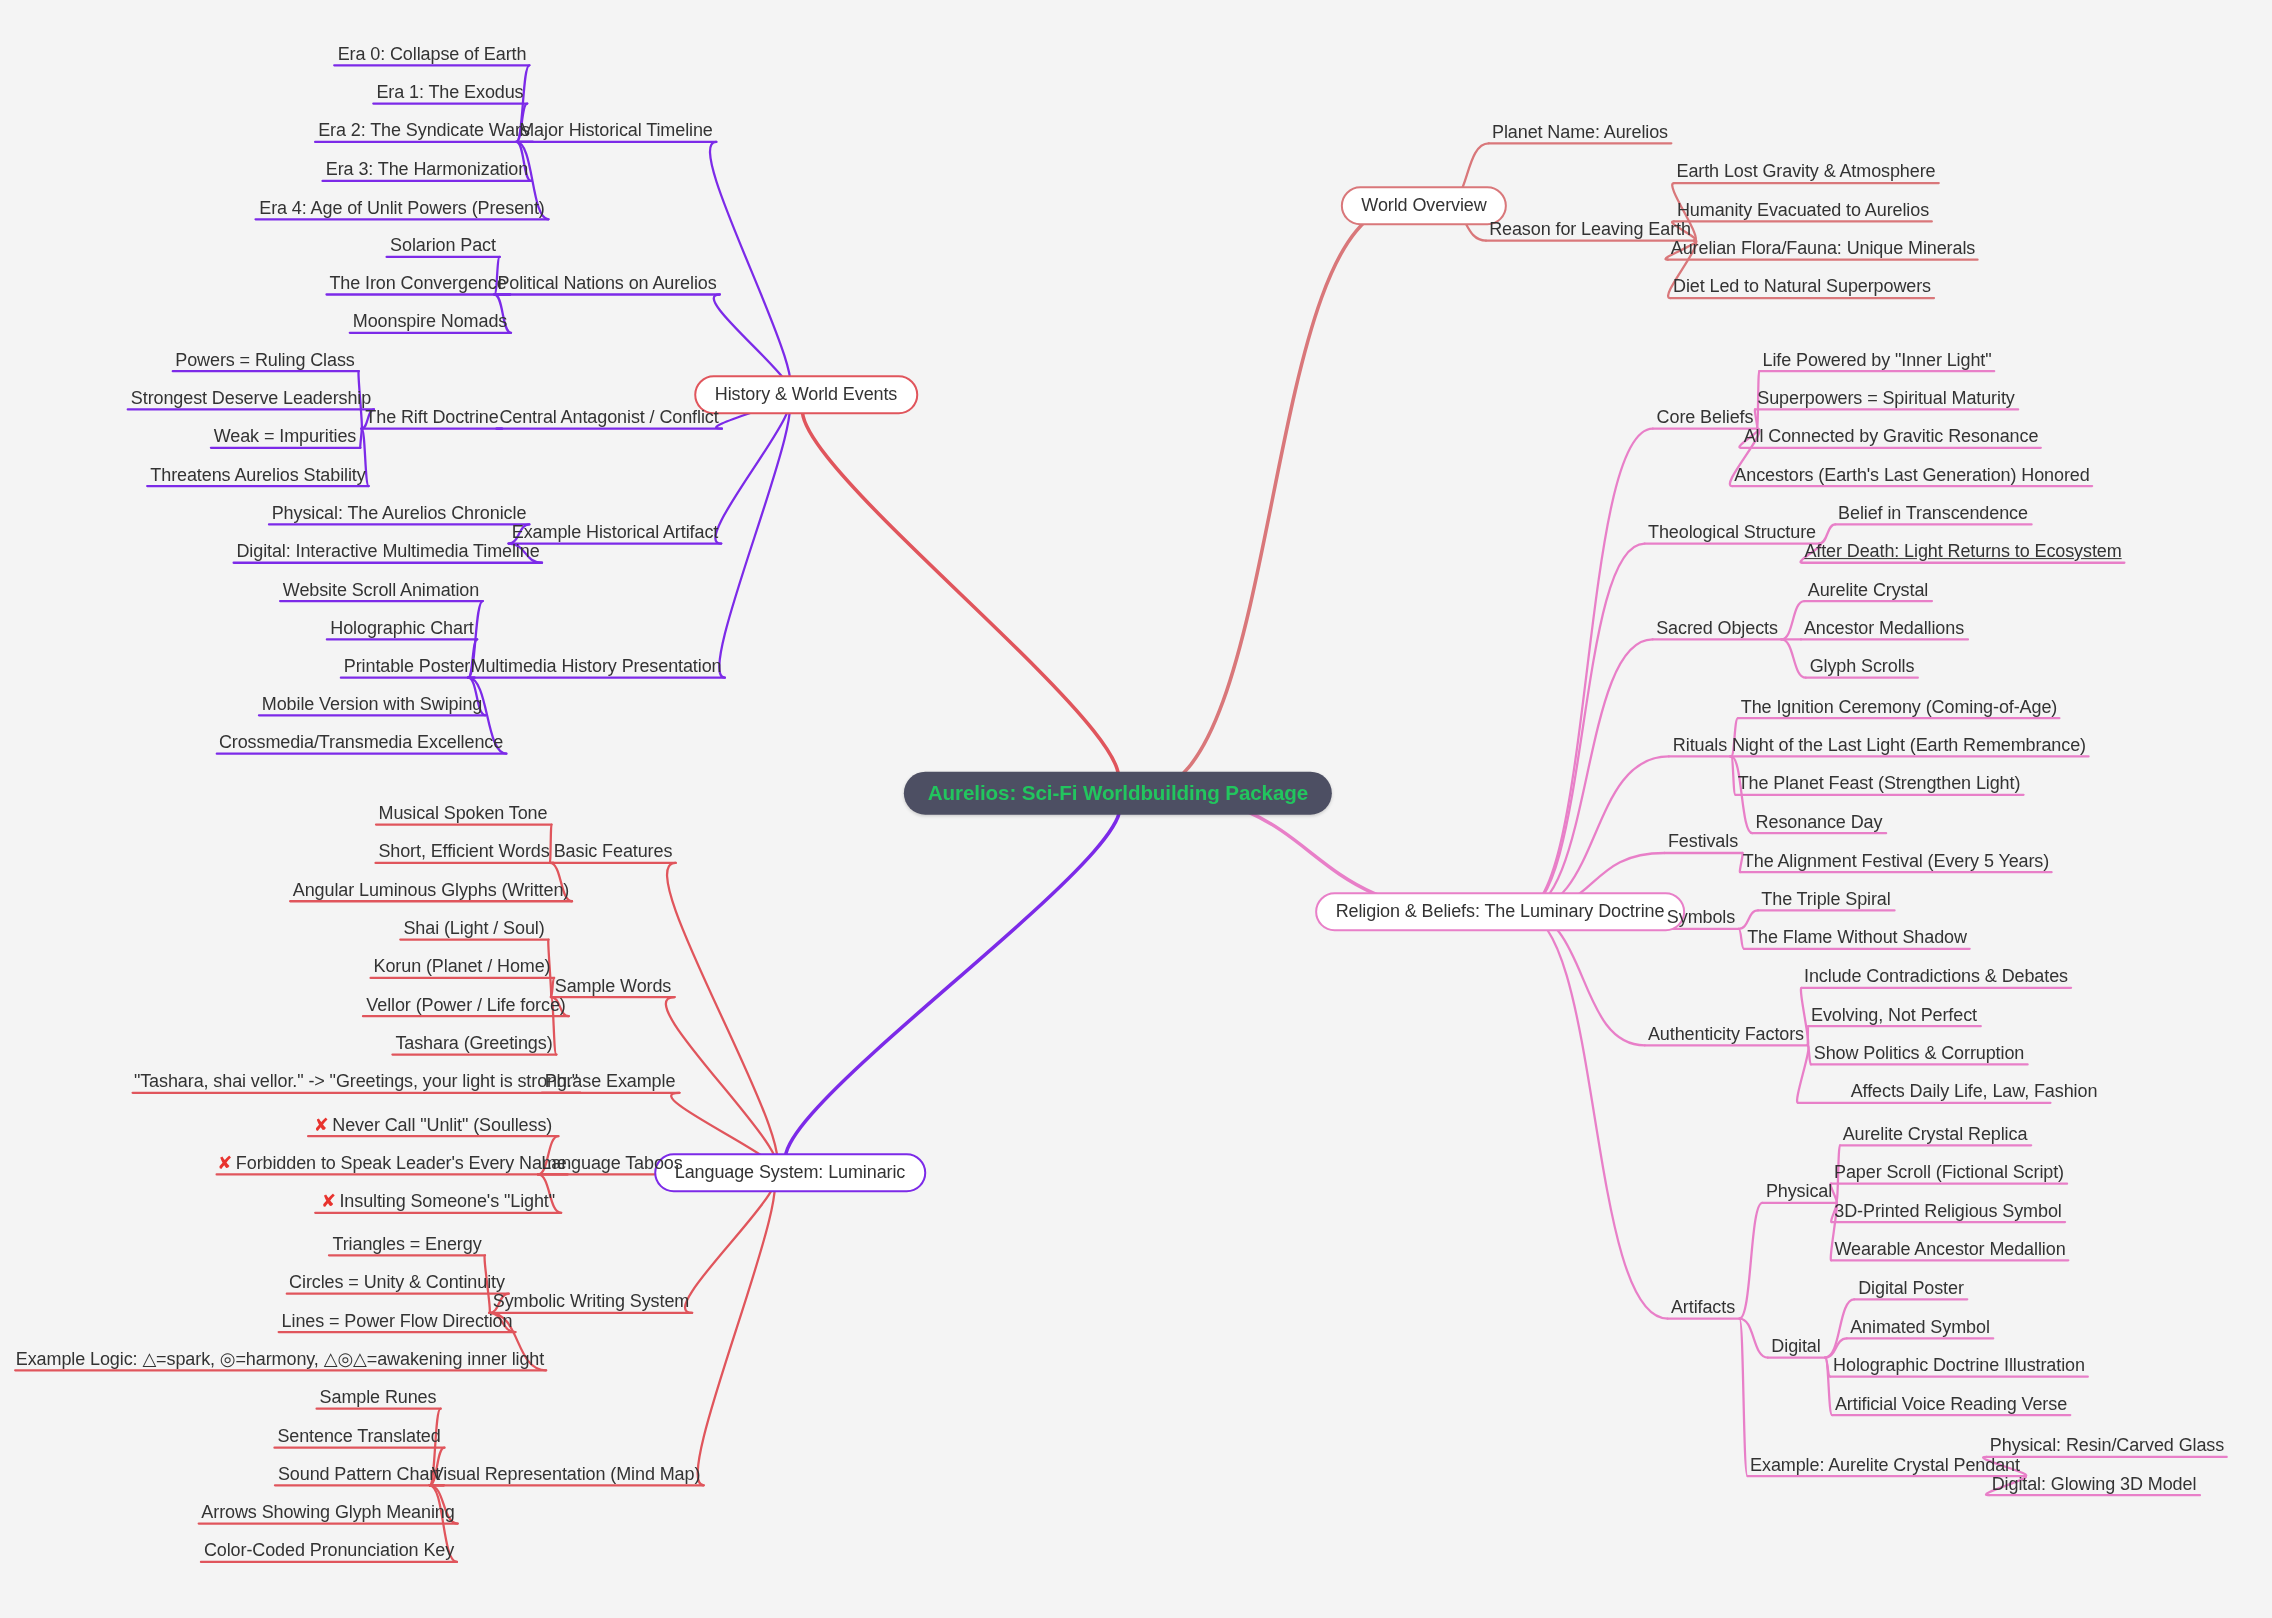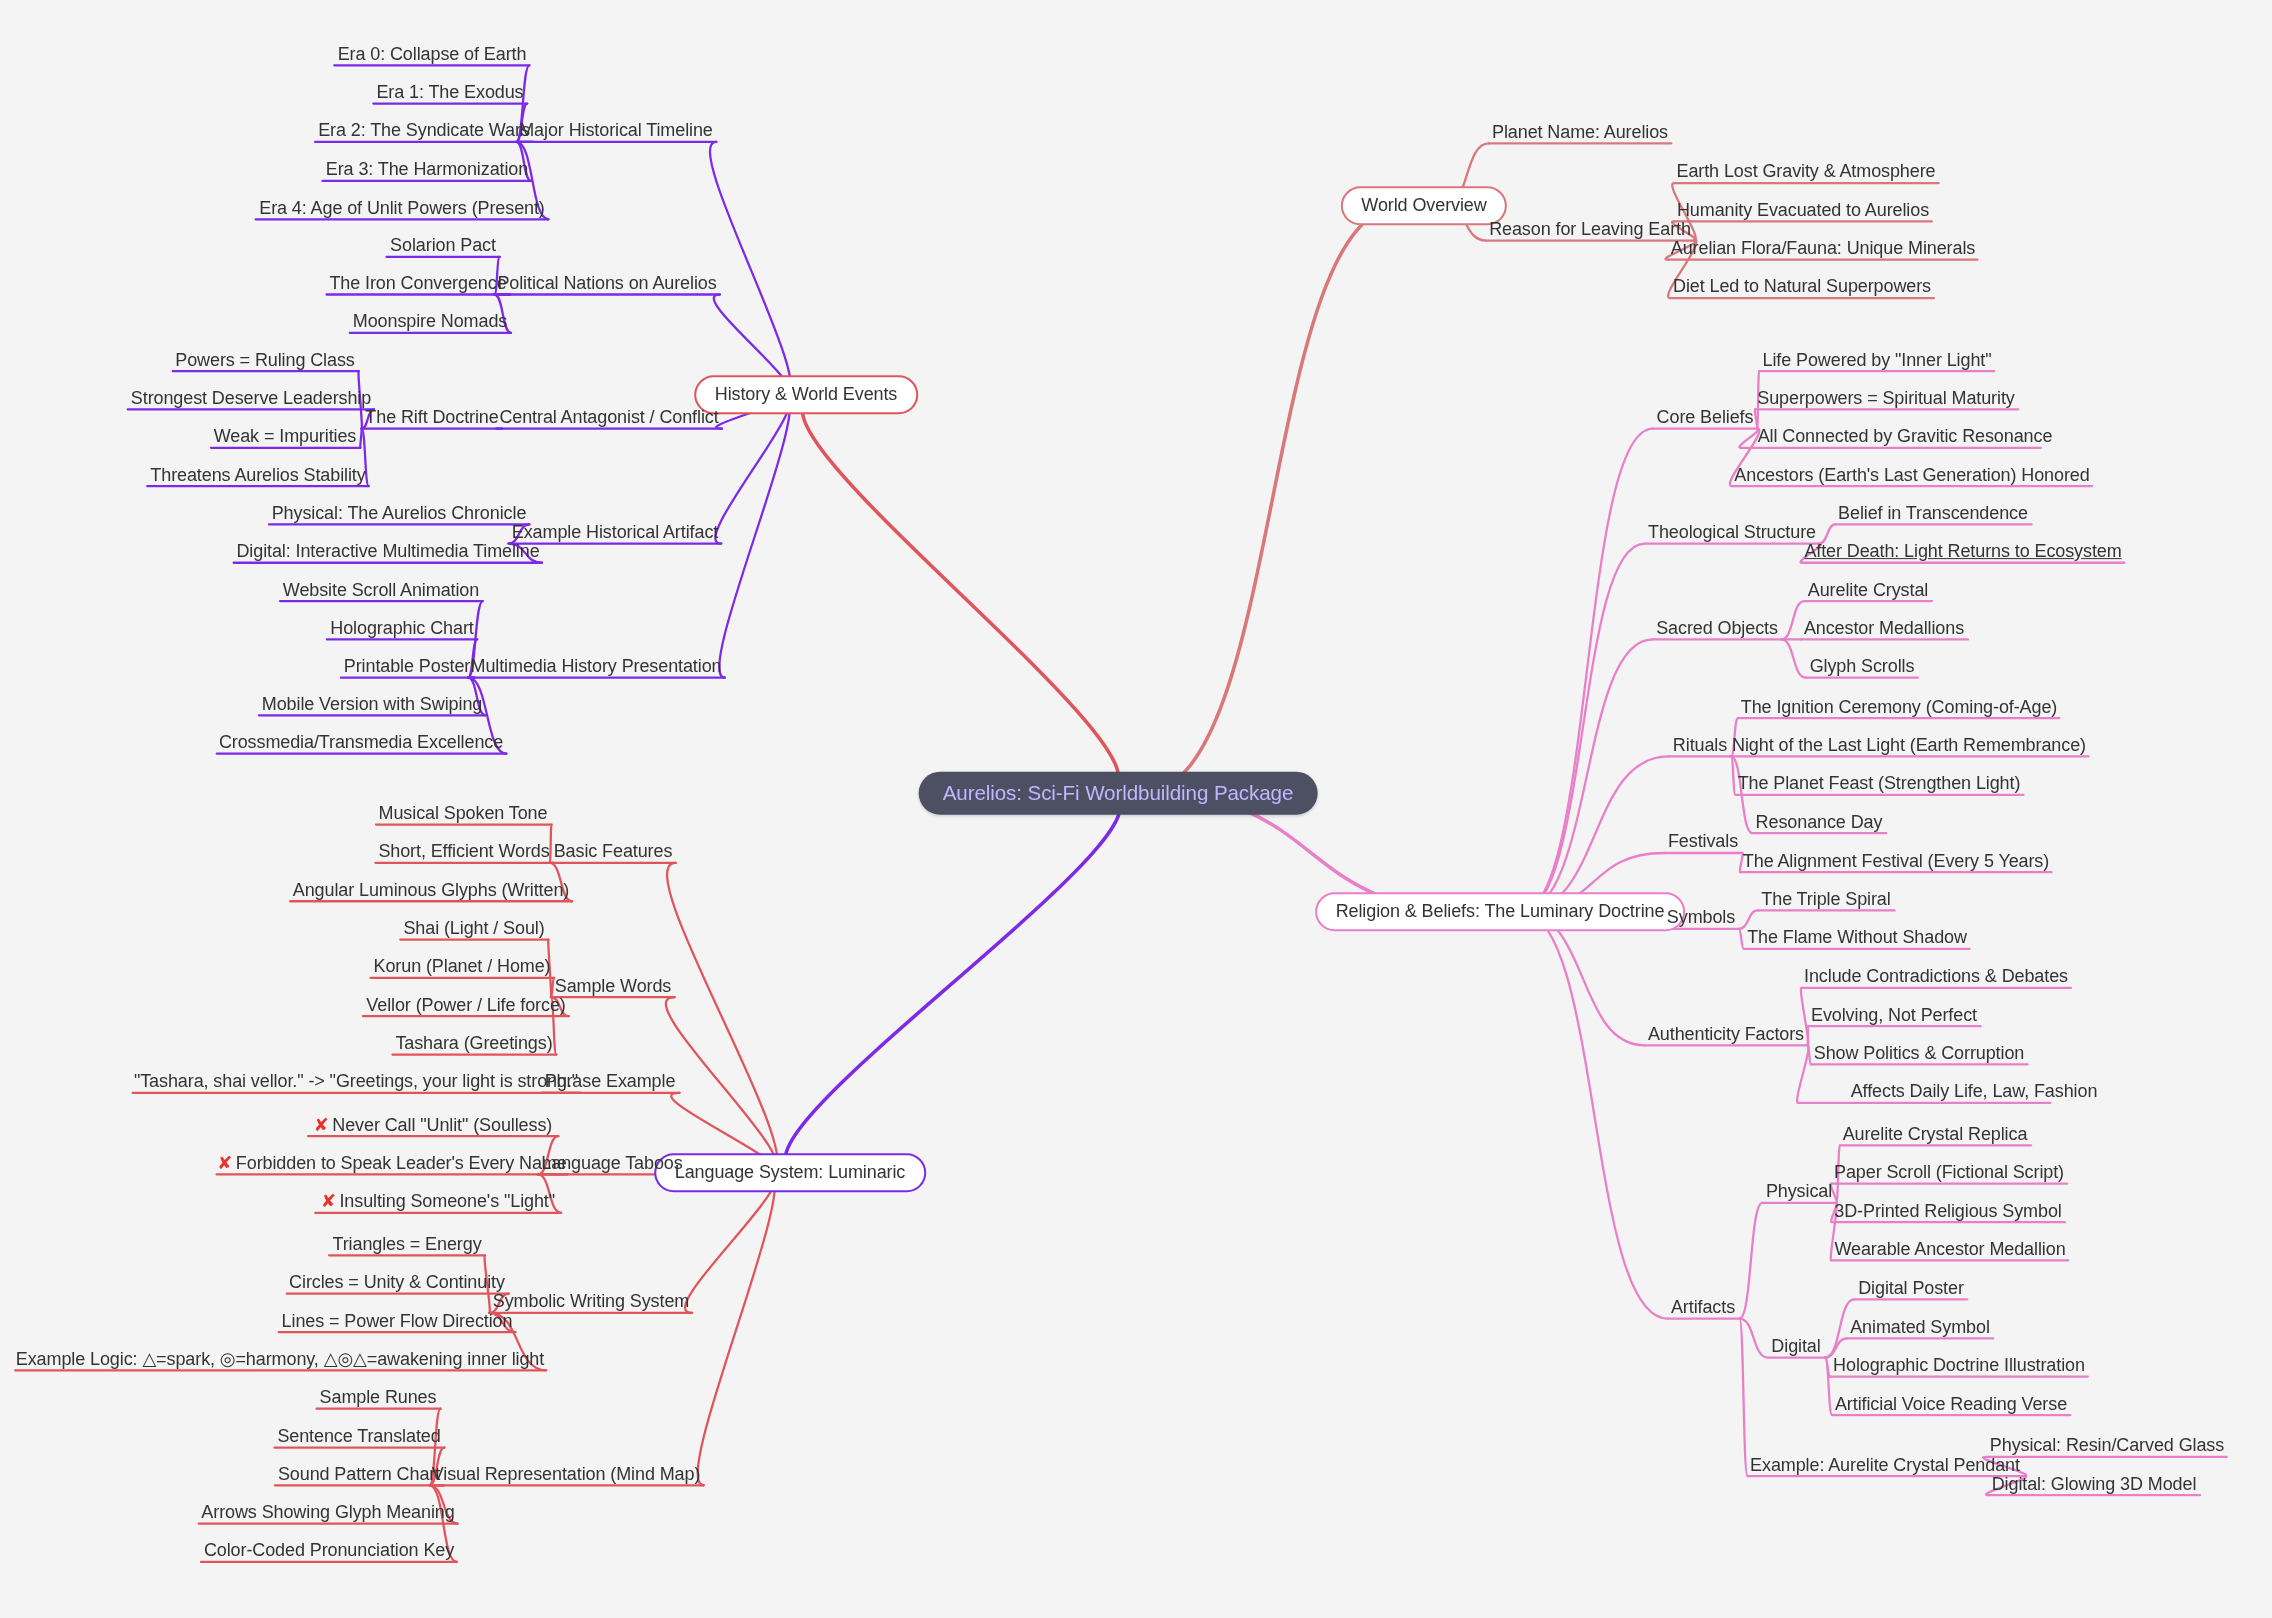--- a/index.html
+++ b/index.html
@@ -31,25 +31,26 @@
     letter-spacing: -0.1px;
   }
   
   .node.plain {
     transform: translate(-50%, -50%);
     padding: 0 1.4px;
   }
   .node.root {
     transform: translate(-50%, -50%);
     background: #4d4f63;
-    color: #c4b5fd;
+    color: #22c55e;
     border-radius: 28px;
     padding: 10px 24px;
     font-size: 20.6px;
     box-shadow: 0 1.4px 3.5px rgba(0,0,0,0.18);
+    font-weight: bold;
   }
   .node.pill {
     transform: translate(-50%, -50%);
     background: #ffffff;
     border-radius: 24px;
     padding: 7.8px 18.5px;
     font-size: 18px;
     border: 2.8px solid #e05b5b;
   }
   .node.pill.red    { border-color: #e0555c; }
@@ -328,21 +329,21 @@
       <div class="node plain" style="left: 1580px; top: 133px;">Planet Name: Aurelios</div>
       <div class="node plain" style="left: 1590px; top: 230px;">Reason for Leaving Earth</div>
       <div class="node plain" style="left: 1806px; top: 172px;">Earth Lost Gravity &amp; Atmosphere</div>
       <div class="node plain" style="left: 1803px; top: 211px;">Humanity Evacuated to Aurelios</div>
       <div class="node plain" style="left: 1823px; top: 249px;">Aurelian Flora/Fauna: Unique Minerals</div>
       <div class="node plain" style="left: 1802px; top: 287px;">Diet Led to Natural Superpowers</div>
       <div class="node pill pink" style="left: 1500px; top: 912px;">Religion &amp; Beliefs: The Luminary Doctrine</div>
       <div class="node plain" style="left: 1705px; top: 418px;">Core Beliefs</div>
       <div class="node plain" style="left: 1877px; top: 361px;">Life Powered by "Inner Light"</div>
       <div class="node plain" style="left: 1886px; top: 399px;">Superpowers = Spiritual Maturity</div>
-      <div class="node plain" style="left: 1891px; top: 437px; margin-left: 14px;">All Connected by Gravitic Resonance</div>
+      <div class="node plain" style="left: 1891px; top: 437px;">All Connected by Gravitic Resonance</div>
       <div class="node plain" style="left: 1912px; top: 476px;">Ancestors (Earth's Last Generation) Honored</div>
       <div class="node plain" style="left: 1732px; top: 533px;">Theological Structure</div>
       <div class="node plain" style="left: 1933px; top: 514px;">Belief in Transcendence</div>
       <div class="node plain" style="left: 1963px; top: 552px; text-decoration: underline;">After Death: Light Returns to Ecosystem</div>
       <div class="node plain" style="left: 1717px; top: 629px;">Sacred Objects</div>
       <div class="node plain" style="left: 1868px; top: 591px;">Aurelite Crystal</div>
       <div class="node plain" style="left: 1884px; top: 629px;">Ancestor Medallions</div>
       <div class="node plain" style="left: 1862px; top: 667px;">Glyph Scrolls</div>
       <div class="node plain" style="left: 1700px; top: 746px;">Rituals</div>
       <div class="node plain" style="left: 1899px; top: 708px;">The Ignition Ceremony (Coming-of-Age)</div>

